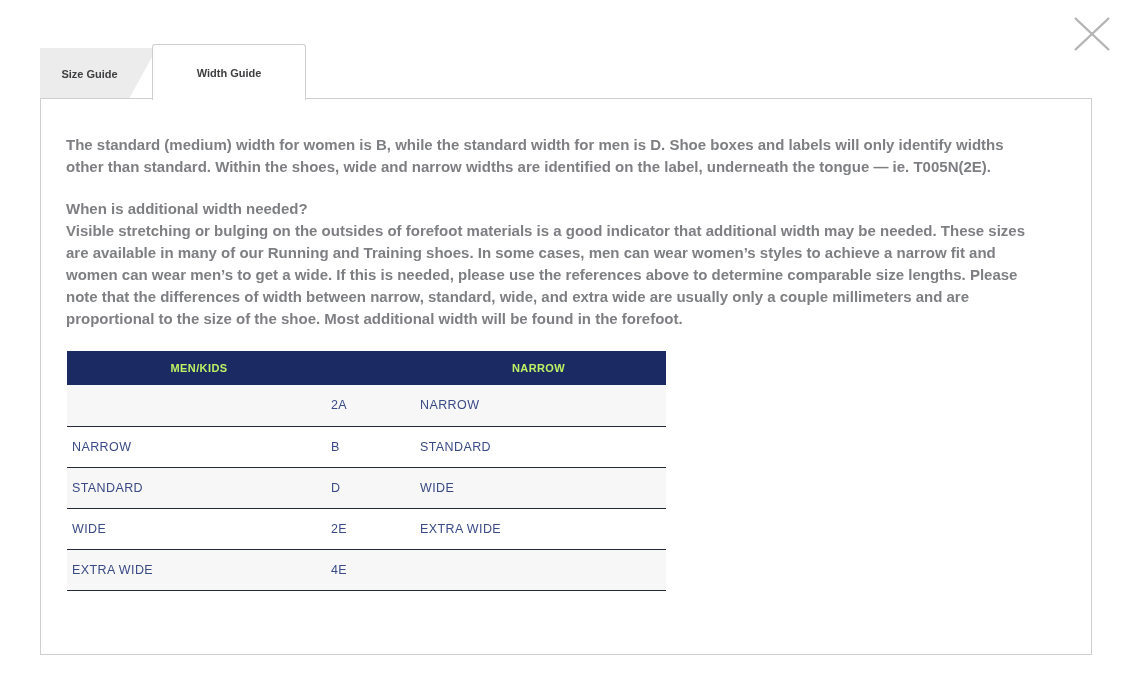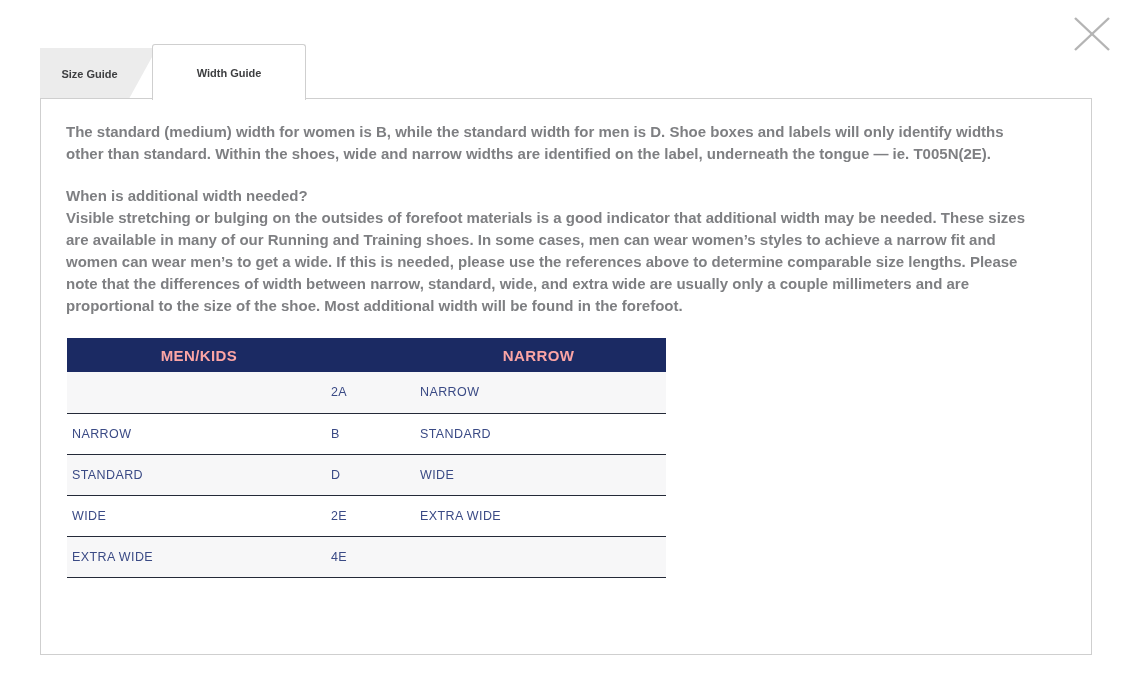--- a/index.html
+++ b/index.html
@@ -35,21 +35,21 @@
     border-radius: 3px 3px 0 0;
     z-index: 3;
   }
 
   
   .panel {
     position: absolute; left: 40px; top: 98px;
     width: 1052px; height: 557px;
     background: #ffffff; border: 1px solid #cfcfcf;
     z-index: 2;
-    padding: 22px 46px 0 25px;
+    padding: 35px 46px 0 25px;
   }
 
   .body-text {
     font-size: 15px; line-height: 22px;
     font-weight: bold; color: #7e7f82;
     max-width: 981px;
   }
   .para-intro { margin-bottom: 20px; }
   .para-block { margin-bottom: 0; }
 
@@ -57,22 +57,22 @@
   .width-table {
     margin-top: 21px; margin-left: 1px;
     border-collapse: collapse;
     width: 599px;
     table-layout: fixed;
   }
   .width-table col.c1 { width: 264px; }
   .width-table col.c2 { width: 80px; }
   .width-table col.c3 { width: 255px; }
   .width-table thead th {
-    background: #1b2a63; color: #fca5a5;
-    height: 34px; font-size: 15px; font-weight: bold;
+    background: #1b2a63; color: #bef264;
+    height: 34px; font-size: 11px; font-weight: bold;
     letter-spacing: 0.4px; text-align: center; vertical-align: middle;
   }
   .width-table tbody td {
     height: 41px; vertical-align: middle;
     font-size: 12.5px; letter-spacing: 0.4px;
     color: #3a4a85;
     border-bottom: 1px solid #242a38;
   }
   .width-table tbody tr:nth-child(odd) { background: #f7f7f8; }
   .width-table tbody tr:nth-child(even) { background: #ffffff; }

